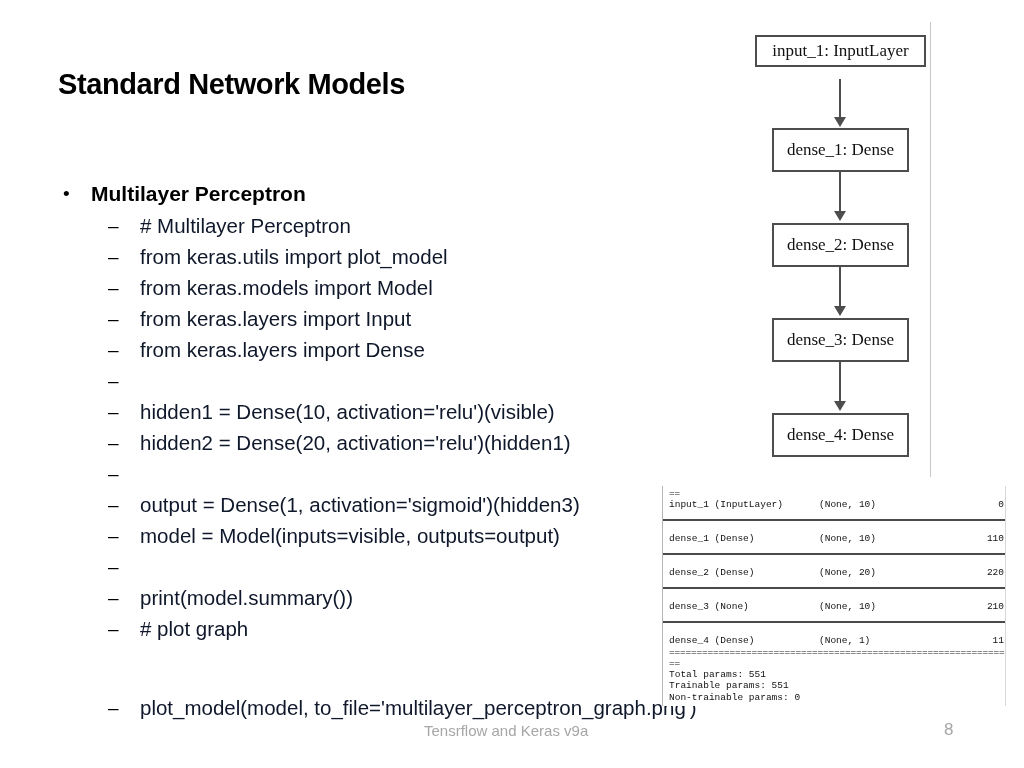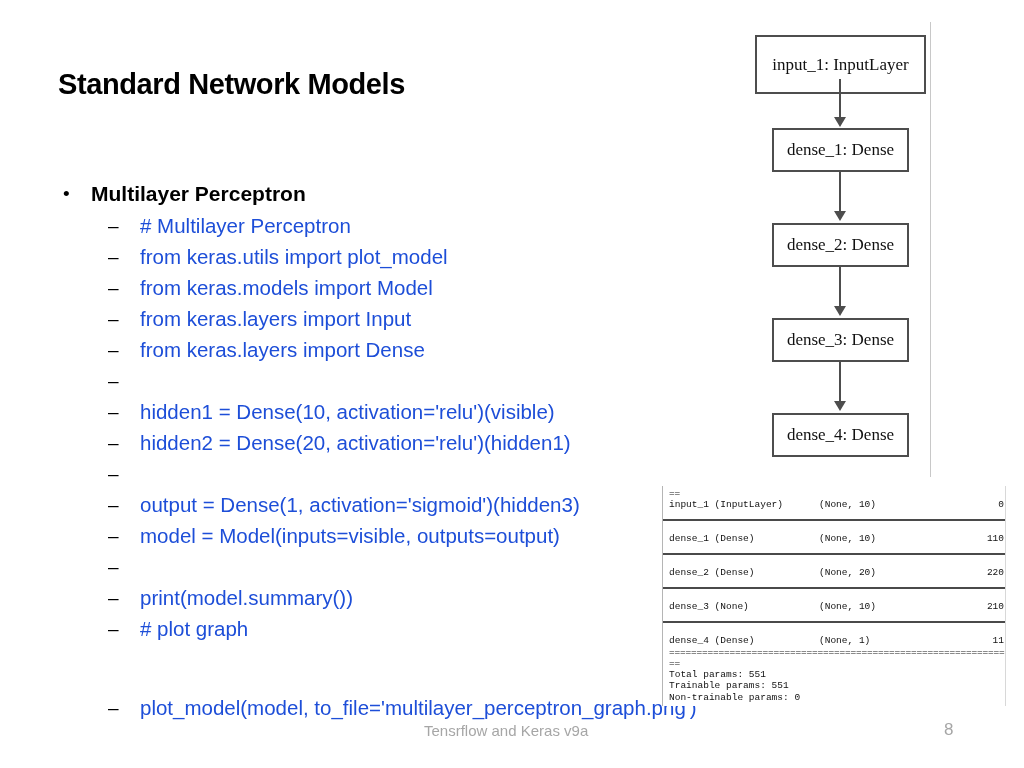--- a/index.html
+++ b/index.html
@@ -66,21 +66,21 @@
   .bullet-l2 .marker {
     width: 32px;
     flex: 0 0 32px;
     font-size: 19px;
     line-height: 31px;
     color: #000;
   }
   .bullet-l2 .text {
     font-size: 20.5px;
     line-height: 31px;
-    color: #1d4ed8;
+    color: #0f172a;
     white-space: nowrap;
   }
   .bullet-l2.spacer-before {
     margin-top: 48px;
   }
 
   
   #footer-text {
     position: absolute;
     left: 424px;
@@ -261,21 +261,21 @@
     <span class="text">plot_model(model, to_file='multilayer_perceptron_graph.png')</span>
   </div>
 
 </div>
 
 <div id="footer-text">Tensrflow and Keras v9a</div>
 <div id="page-number">8</div>
 
 <div id="graph-panel">
 
-  <div class="graph-node" style="left:95px; top:13px; width:171px; height:59px;">input_1: InputLayer</div>
+  <div class="graph-node" style="left:95px; top:13px; width:171px; height:32px;">input_1: InputLayer</div>
   <div class="graph-arrow" style="left:179px; top:57px; height:42px;"></div>
   <div class="graph-arrowhead" style="left:174px; top:95px;"></div>
 
   <div class="graph-node" style="left:112px; top:106px; width:137px; height:44px;text-align:right;">dense_1: Dense</div>
   <div class="graph-arrow" style="left:179px; top:150px; height:43px;"></div>
   <div class="graph-arrowhead" style="left:174px; top:189px;"></div>
 
   <div class="graph-node" style="left:112px; top:201px; width:137px; height:44px;">dense_2: Dense</div>
   <div class="graph-arrow" style="left:179px; top:245px; height:43px;"></div>
   <div class="graph-arrowhead" style="left:174px; top:284px;"></div>

